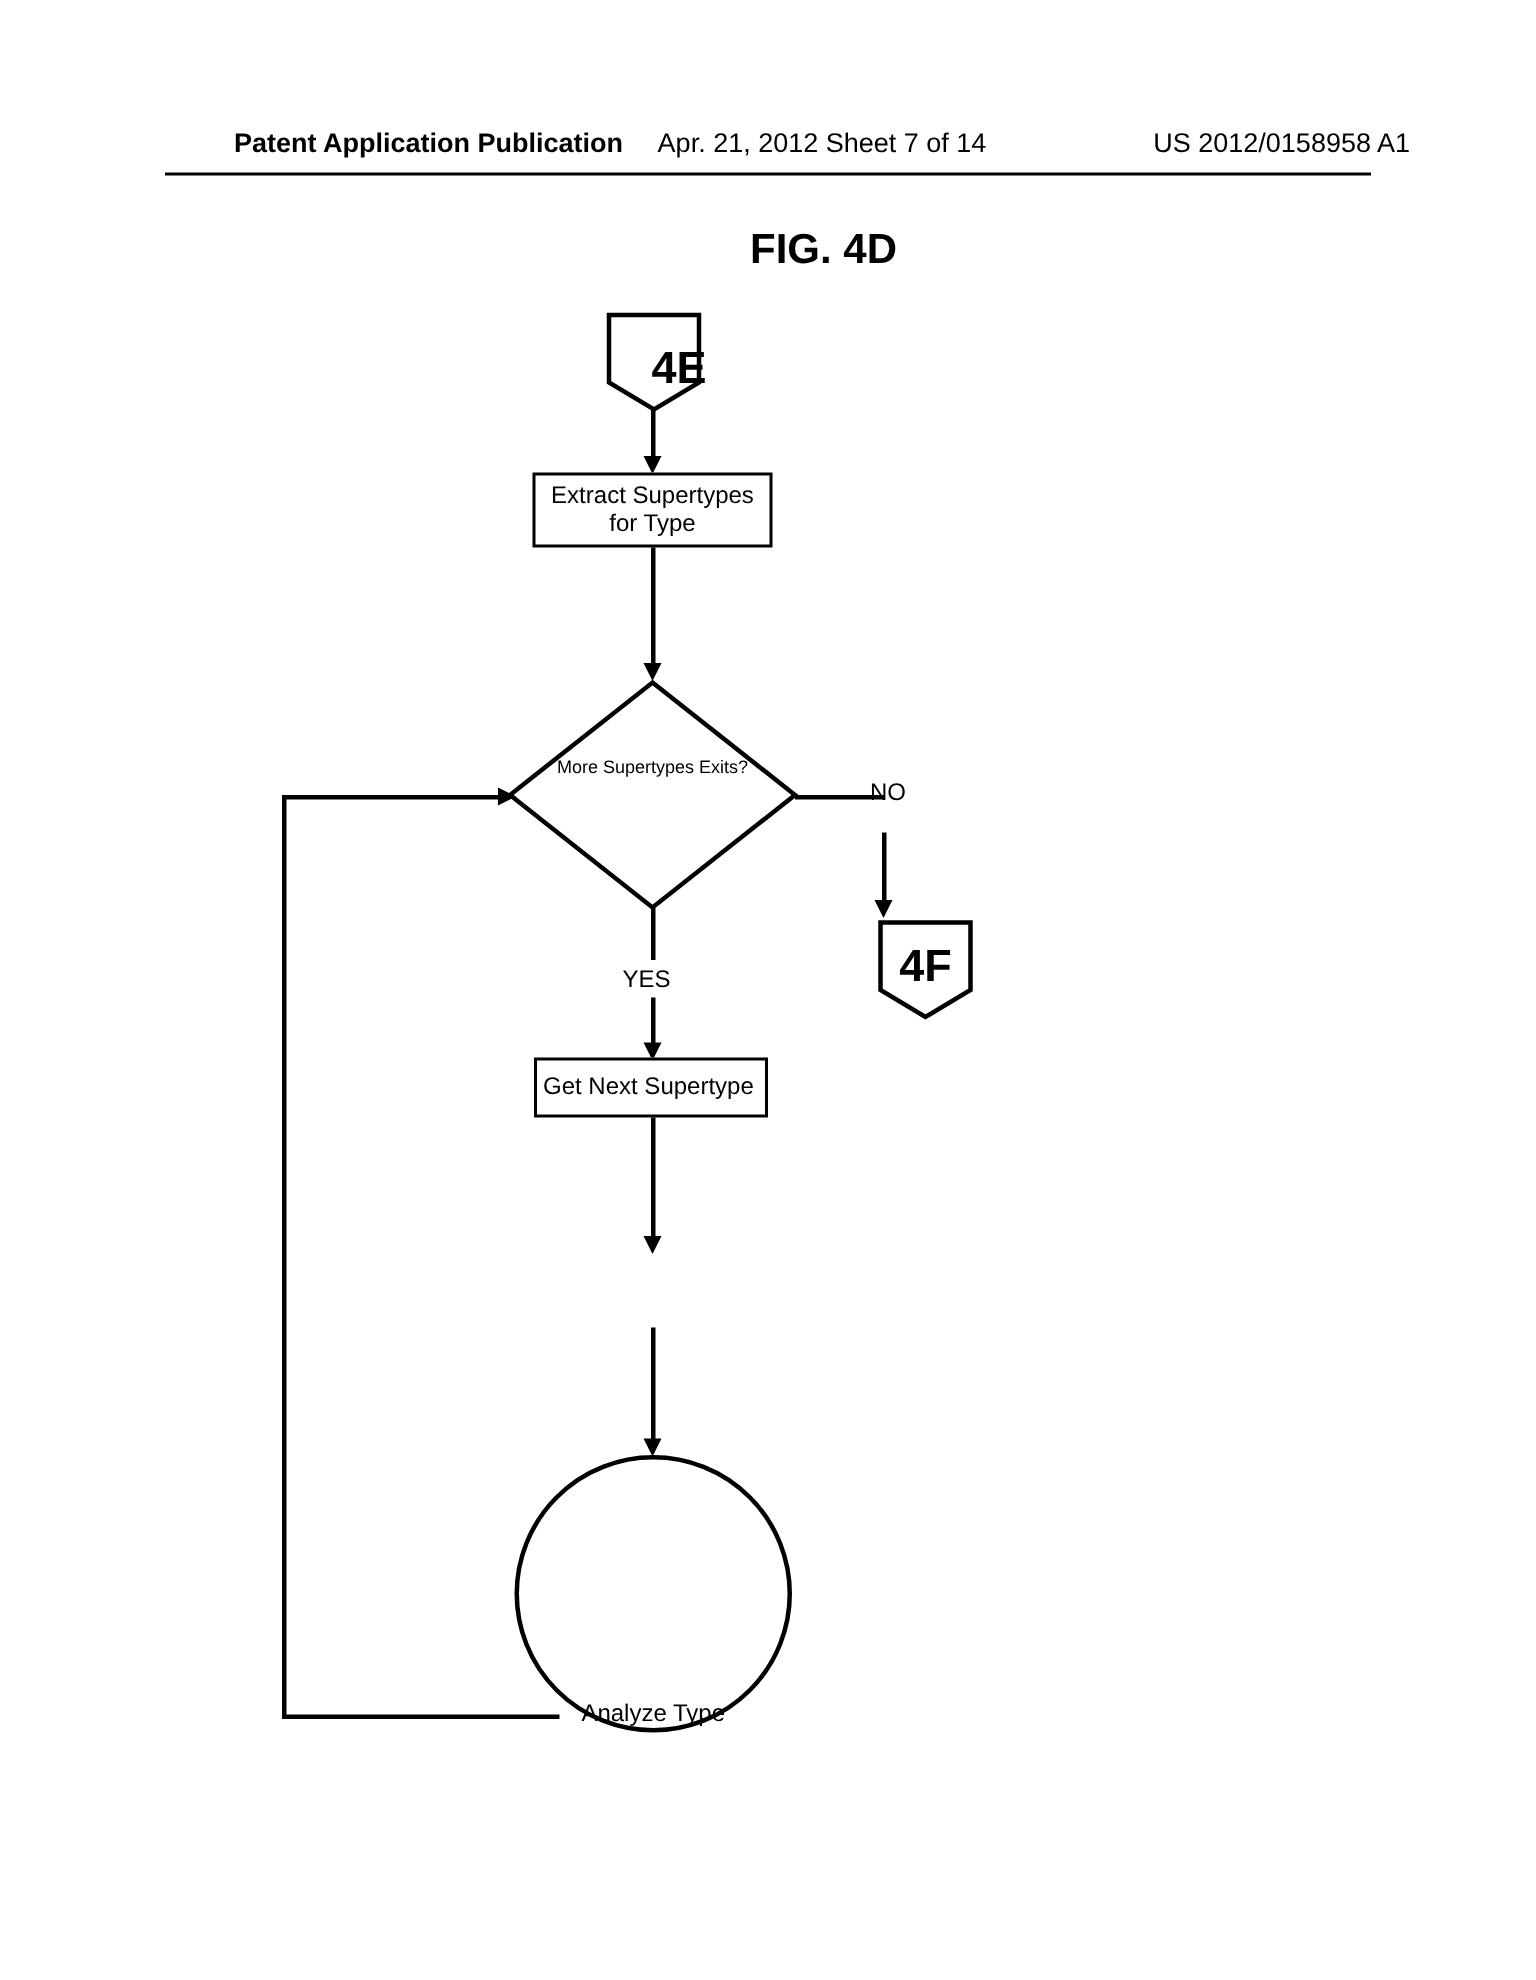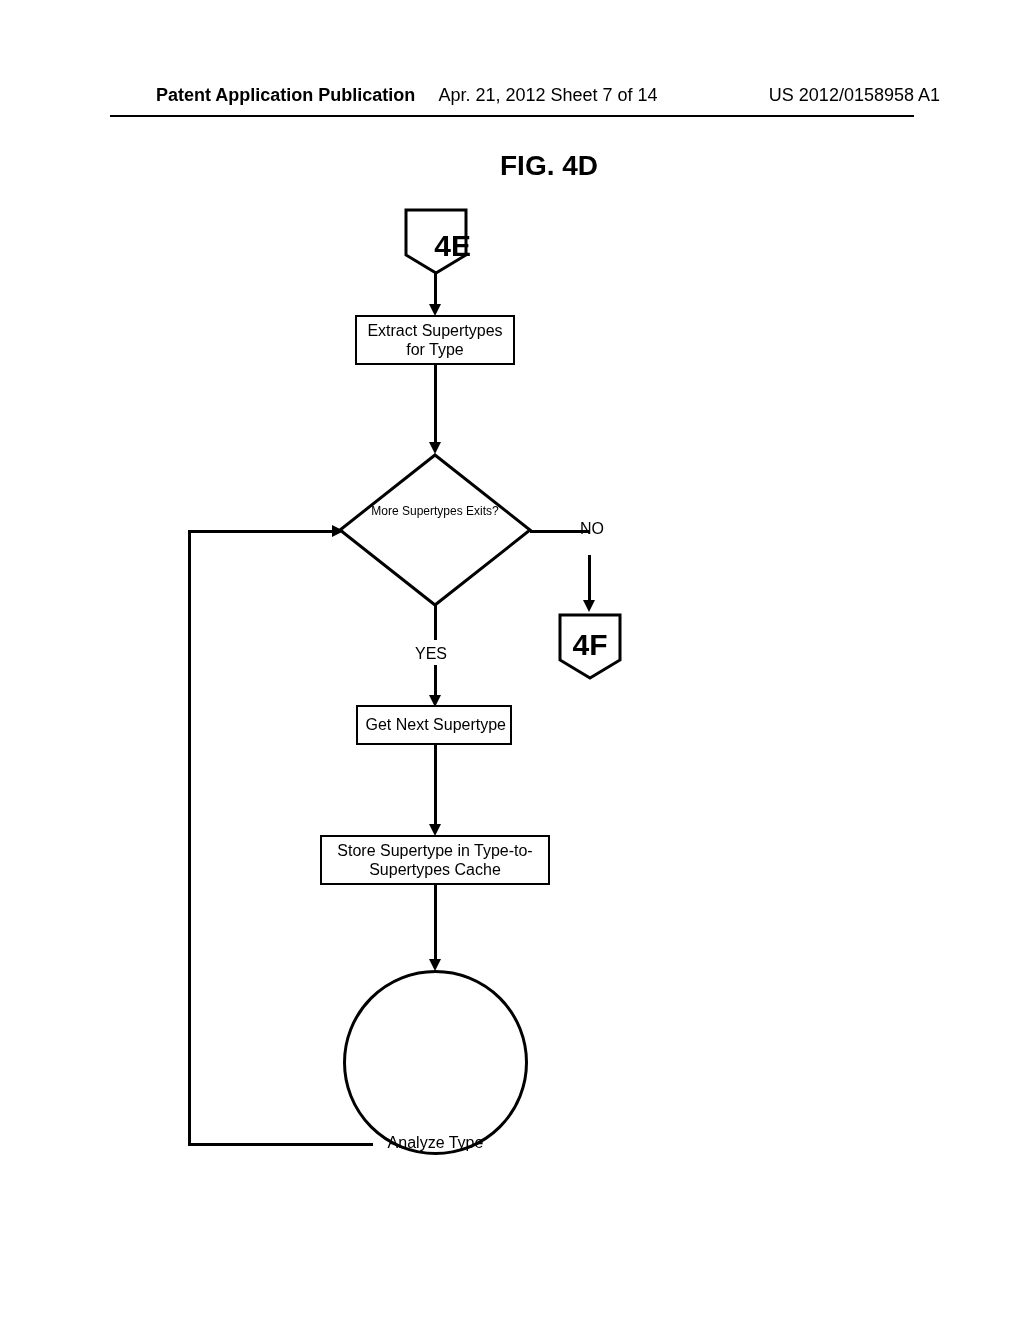--- a/index.html
+++ b/index.html
@@ -72,21 +72,21 @@
       position: absolute;
       top: 24px;
       left: 0;
       width: 100%;
       text-align: right;
       font-size: 30px;
       font-weight: bold;
     }
     .pentagon-out {
       position: absolute;
-      left: 555px;
+      left: 582px;
       top: 430px;
       width: 70px;
       height: 70px;
     }
     .pentagon-out svg {
       width: 100%;
       height: 100%;
     }
     .pentagon-out-text {
       position: absolute;
@@ -96,21 +96,21 @@
       text-align: center;
       font-size: 30px;
       font-weight: bold;
     }
     .box {
       position: absolute;
       border: 2.5px solid #000;
       background: #fff;
       text-align: center;
       display: flex;
-      align-items: flex-end;
+      align-items: flex-start;
       justify-content: center;
       flex-direction: column;
       font-size: 16px;
       line-height: 1.2;
       padding: 4px;
     }
     .box-extract {
       left: 355px;
       top: 135px;
       width: 160px;
@@ -275,23 +275,20 @@
   <div class="arrow-line" style="left:434px; top:485px; width:2.5px; height:33px;"></div>
   <div class="arrow-head arrow-down" style="left:429px; top:515px;"></div>
 
   <div class="box box-getnext">
     <span>Get Next Supertype</span>
   </div>
 
   <div class="arrow-line" style="left:434px; top:565px; width:2.5px; height:82px;"></div>
   <div class="arrow-head arrow-down" style="left:429px; top:644px;"></div>
 
-  <div class="box box-store">
-    <span>Store Supertype in Type-to-Supertypes Cache</span>
-  </div>
 
   <div class="arrow-line" style="left:434px; top:705px; width:2.5px; height:77px;"></div>
   <div class="arrow-head arrow-down" style="left:429px; top:779px;"></div>
 
   <div class="circle">
     <span>Analyze Type</span>
   </div>
 
   <div class="feedback-h-bottom"></div>
   <div class="feedback-v"></div>

